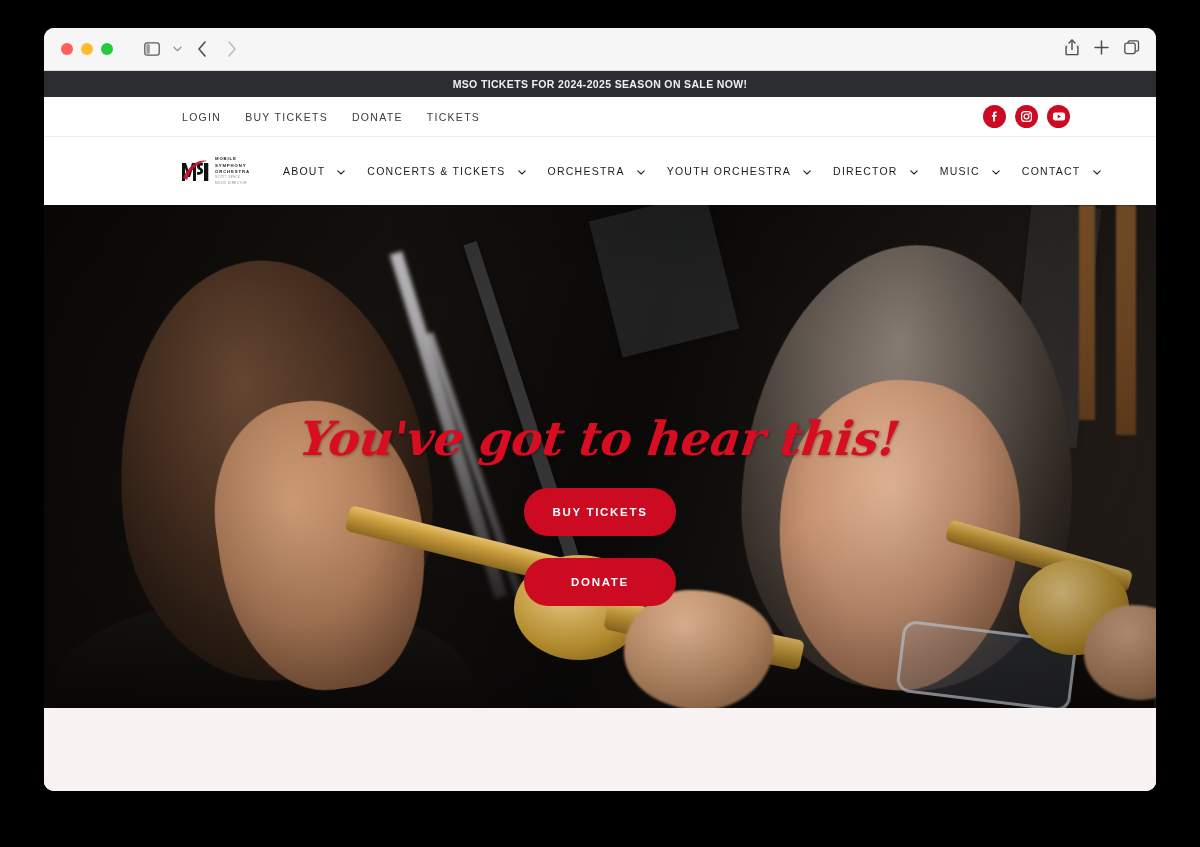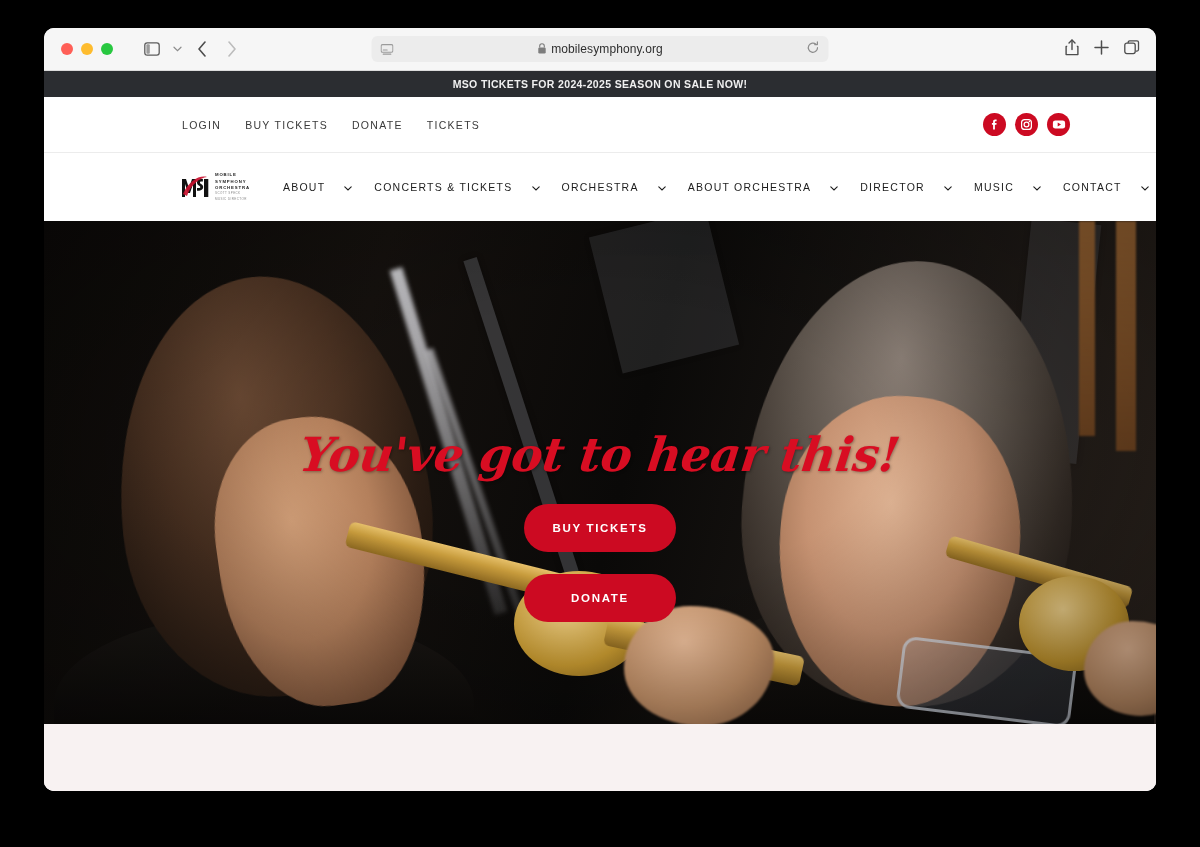--- a/index.html
+++ b/index.html
@@ -83,21 +83,21 @@
   .announce-text {
     color: #f0f0f0;
     font-size: 10.5px;
     font-weight: bold;
     letter-spacing: 0.35px;
     text-align: right;
   }
 
   
   .utility {
-    height: 56px;
+    height: 40px;
     background: #ffffff;
     display: flex; align-items: center;
     padding: 0 28px 0 138px;
     border-bottom: 1px solid #ececec;
     position: relative;
   }
   .util-links { display: flex; gap: 24px; }
   .util-link {
     font-size: 10.5px; color: #3a3a3a;
     letter-spacing: 1.3px; text-decoration: none;
@@ -127,21 +127,21 @@
     font-size: 4.3px; font-weight: bold; color: #1a1a1a;
     letter-spacing: 0.85px; line-height: 1.35;
   }
   .logo-sub {
     font-size: 3px; color: #8a8a8a; letter-spacing: 0.4px;
     line-height: 1.3; margin-top: 1px;
   }
 
   .nav-items { display: flex; align-items: center; margin-left: 33px; gap: 22px; }
   .nav-item {
-    display: flex; align-items: center; gap: 19px;
+    display: flex; align-items: center; gap: 12px;
     font-size: 10.5px; color: #1c1c1c;
     letter-spacing: 1.25px; cursor: pointer;
     white-space: nowrap;
   }
   .caret { display: inline-block; }
 
   
   .hero {
     height: 503px;
     position: relative;
@@ -305,44 +305,20 @@
             <path d="M8 1 L2 8 L8 15" fill="none" stroke="#4d4d4d" stroke-width="1.6" stroke-linecap="round" stroke-linejoin="round"></path>
           </svg>
       </div>
       <div class="tb-btn disabled">
         <svg width="10" height="16" viewBox="0 0 10 16">
             <path d="M2 1 L8 8 L2 15" fill="none" stroke="#bcbcbc" stroke-width="1.6" stroke-linecap="round" stroke-linejoin="round"></path>
           </svg>
       </div>
     </div>
 
-    <div class="url-wrap">
-      <div class="url-bar">
-        <span class="url-left-icon">
-          <svg width="13" height="12" viewBox="0 0 13 12">
-              <rect x="0.6" y="0.6" width="11.8" height="7.6" rx="1.4" fill="none" stroke="#9a9a9a" stroke-width="1.1"></rect>
-              <rect x="2.2" y="9.6" width="8.6" height="1.1" rx="0.5" fill="#9a9a9a"></rect>
-              <rect x="2.2" y="5.6" width="5" height="1" rx="0.5" fill="#9a9a9a"></rect>
-            </svg>
-        </span>
-        <span>
-          <svg width="9" height="11" viewBox="0 0 9 11">
-              <path d="M2.2 4.6V3.1a2.3 2.3 0 0 1 4.6 0v1.5" fill="none" stroke="#7d7d7d" stroke-width="1.1"></path>
-              <rect x="0.8" y="4.5" width="7.4" height="5.9" rx="1.2" fill="#7d7d7d"></rect>
-            </svg>
-        </span>
-        <span class="url-text">mobilesymphony.org</span>
-        <span class="url-right-icon">
-          <svg width="13" height="14" viewBox="0 0 13 14">
-              <path d="M11 6.7a4.6 4.6 0 1 1-1.5-3.4" fill="none" stroke="#8d8d8d" stroke-width="1.2" stroke-linecap="round"></path>
-              <path d="M10.9 0.9 V3.6 H8.2" fill="none" stroke="#8d8d8d" stroke-width="1.2" stroke-linecap="round" stroke-linejoin="round"></path>
-            </svg>
-        </span>
-      </div>
-    </div>
 
     <div class="toolbar-right">
       <span>
         <svg width="14" height="17" viewBox="0 0 14 17">
             <path d="M7 1.2 V10.5" fill="none" stroke="#4d4d4d" stroke-width="1.4" stroke-linecap="round"></path>
             <path d="M4 4.1 L7 1.1 L10 4.1" fill="none" stroke="#4d4d4d" stroke-width="1.4" stroke-linecap="round" stroke-linejoin="round"></path>
             <path d="M2.2 7.4 H1.1 V15.6 H12.9 V7.4 H11.8" fill="none" stroke="#4d4d4d" stroke-width="1.4" stroke-linejoin="round"></path>
           </svg>
       </span>
       <span>
@@ -426,21 +402,21 @@
                 <path d="M0.8 0.9 L4 3.9 L7.2 0.9" fill="none" stroke="#1c1c1c" stroke-width="1.1" stroke-linecap="round"></path>
               </svg></span>
         </div>
         <div class="nav-item">
           <span>ORCHESTRA</span>
           <span class="caret"><svg width="8" height="5" viewBox="0 0 8 5">
                 <path d="M0.8 0.9 L4 3.9 L7.2 0.9" fill="none" stroke="#1c1c1c" stroke-width="1.1" stroke-linecap="round"></path>
               </svg></span>
         </div>
         <div class="nav-item">
-          <span>ABOUT ORCHESTRA</span>
+          <span>YOUTH ORCHESTRA</span>
           <span class="caret"><svg width="8" height="5" viewBox="0 0 8 5">
                 <path d="M0.8 0.9 L4 3.9 L7.2 0.9" fill="none" stroke="#1c1c1c" stroke-width="1.1" stroke-linecap="round"></path>
               </svg></span>
         </div>
         <div class="nav-item">
           <span>DIRECTOR</span>
           <span class="caret"><svg width="8" height="5" viewBox="0 0 8 5">
                 <path d="M0.8 0.9 L4 3.9 L7.2 0.9" fill="none" stroke="#1c1c1c" stroke-width="1.1" stroke-linecap="round"></path>
               </svg></span>
         </div>

